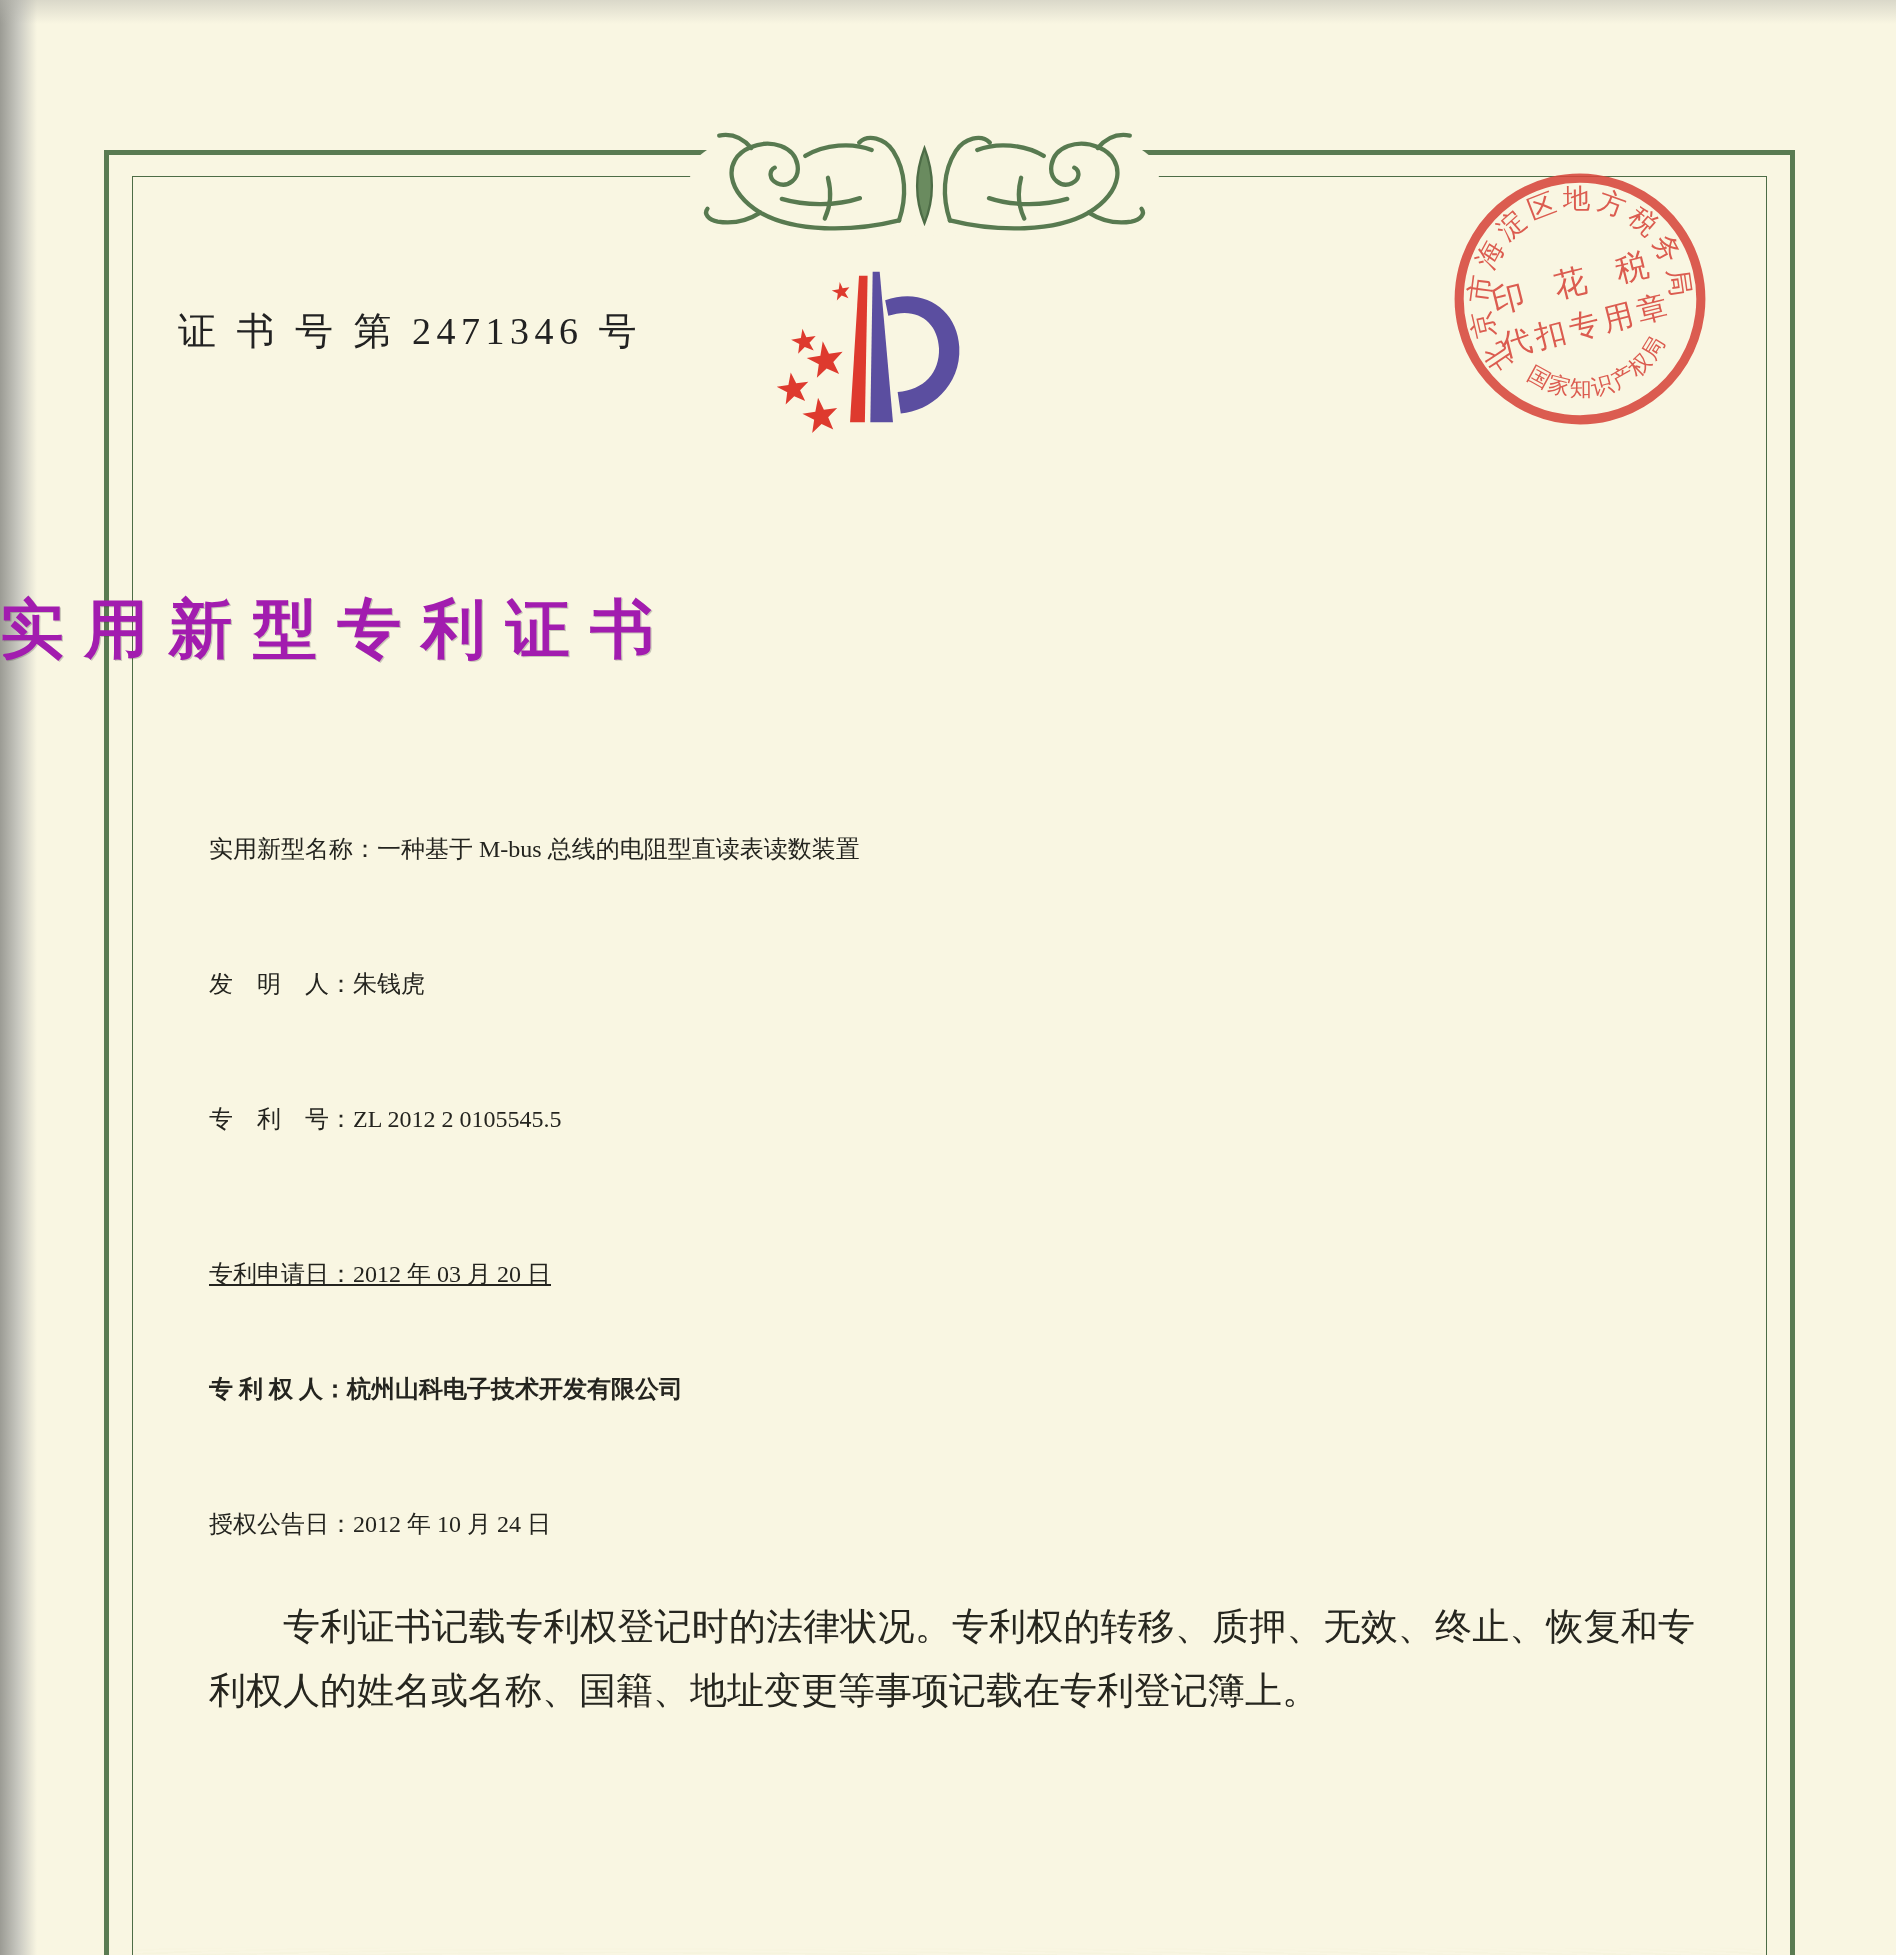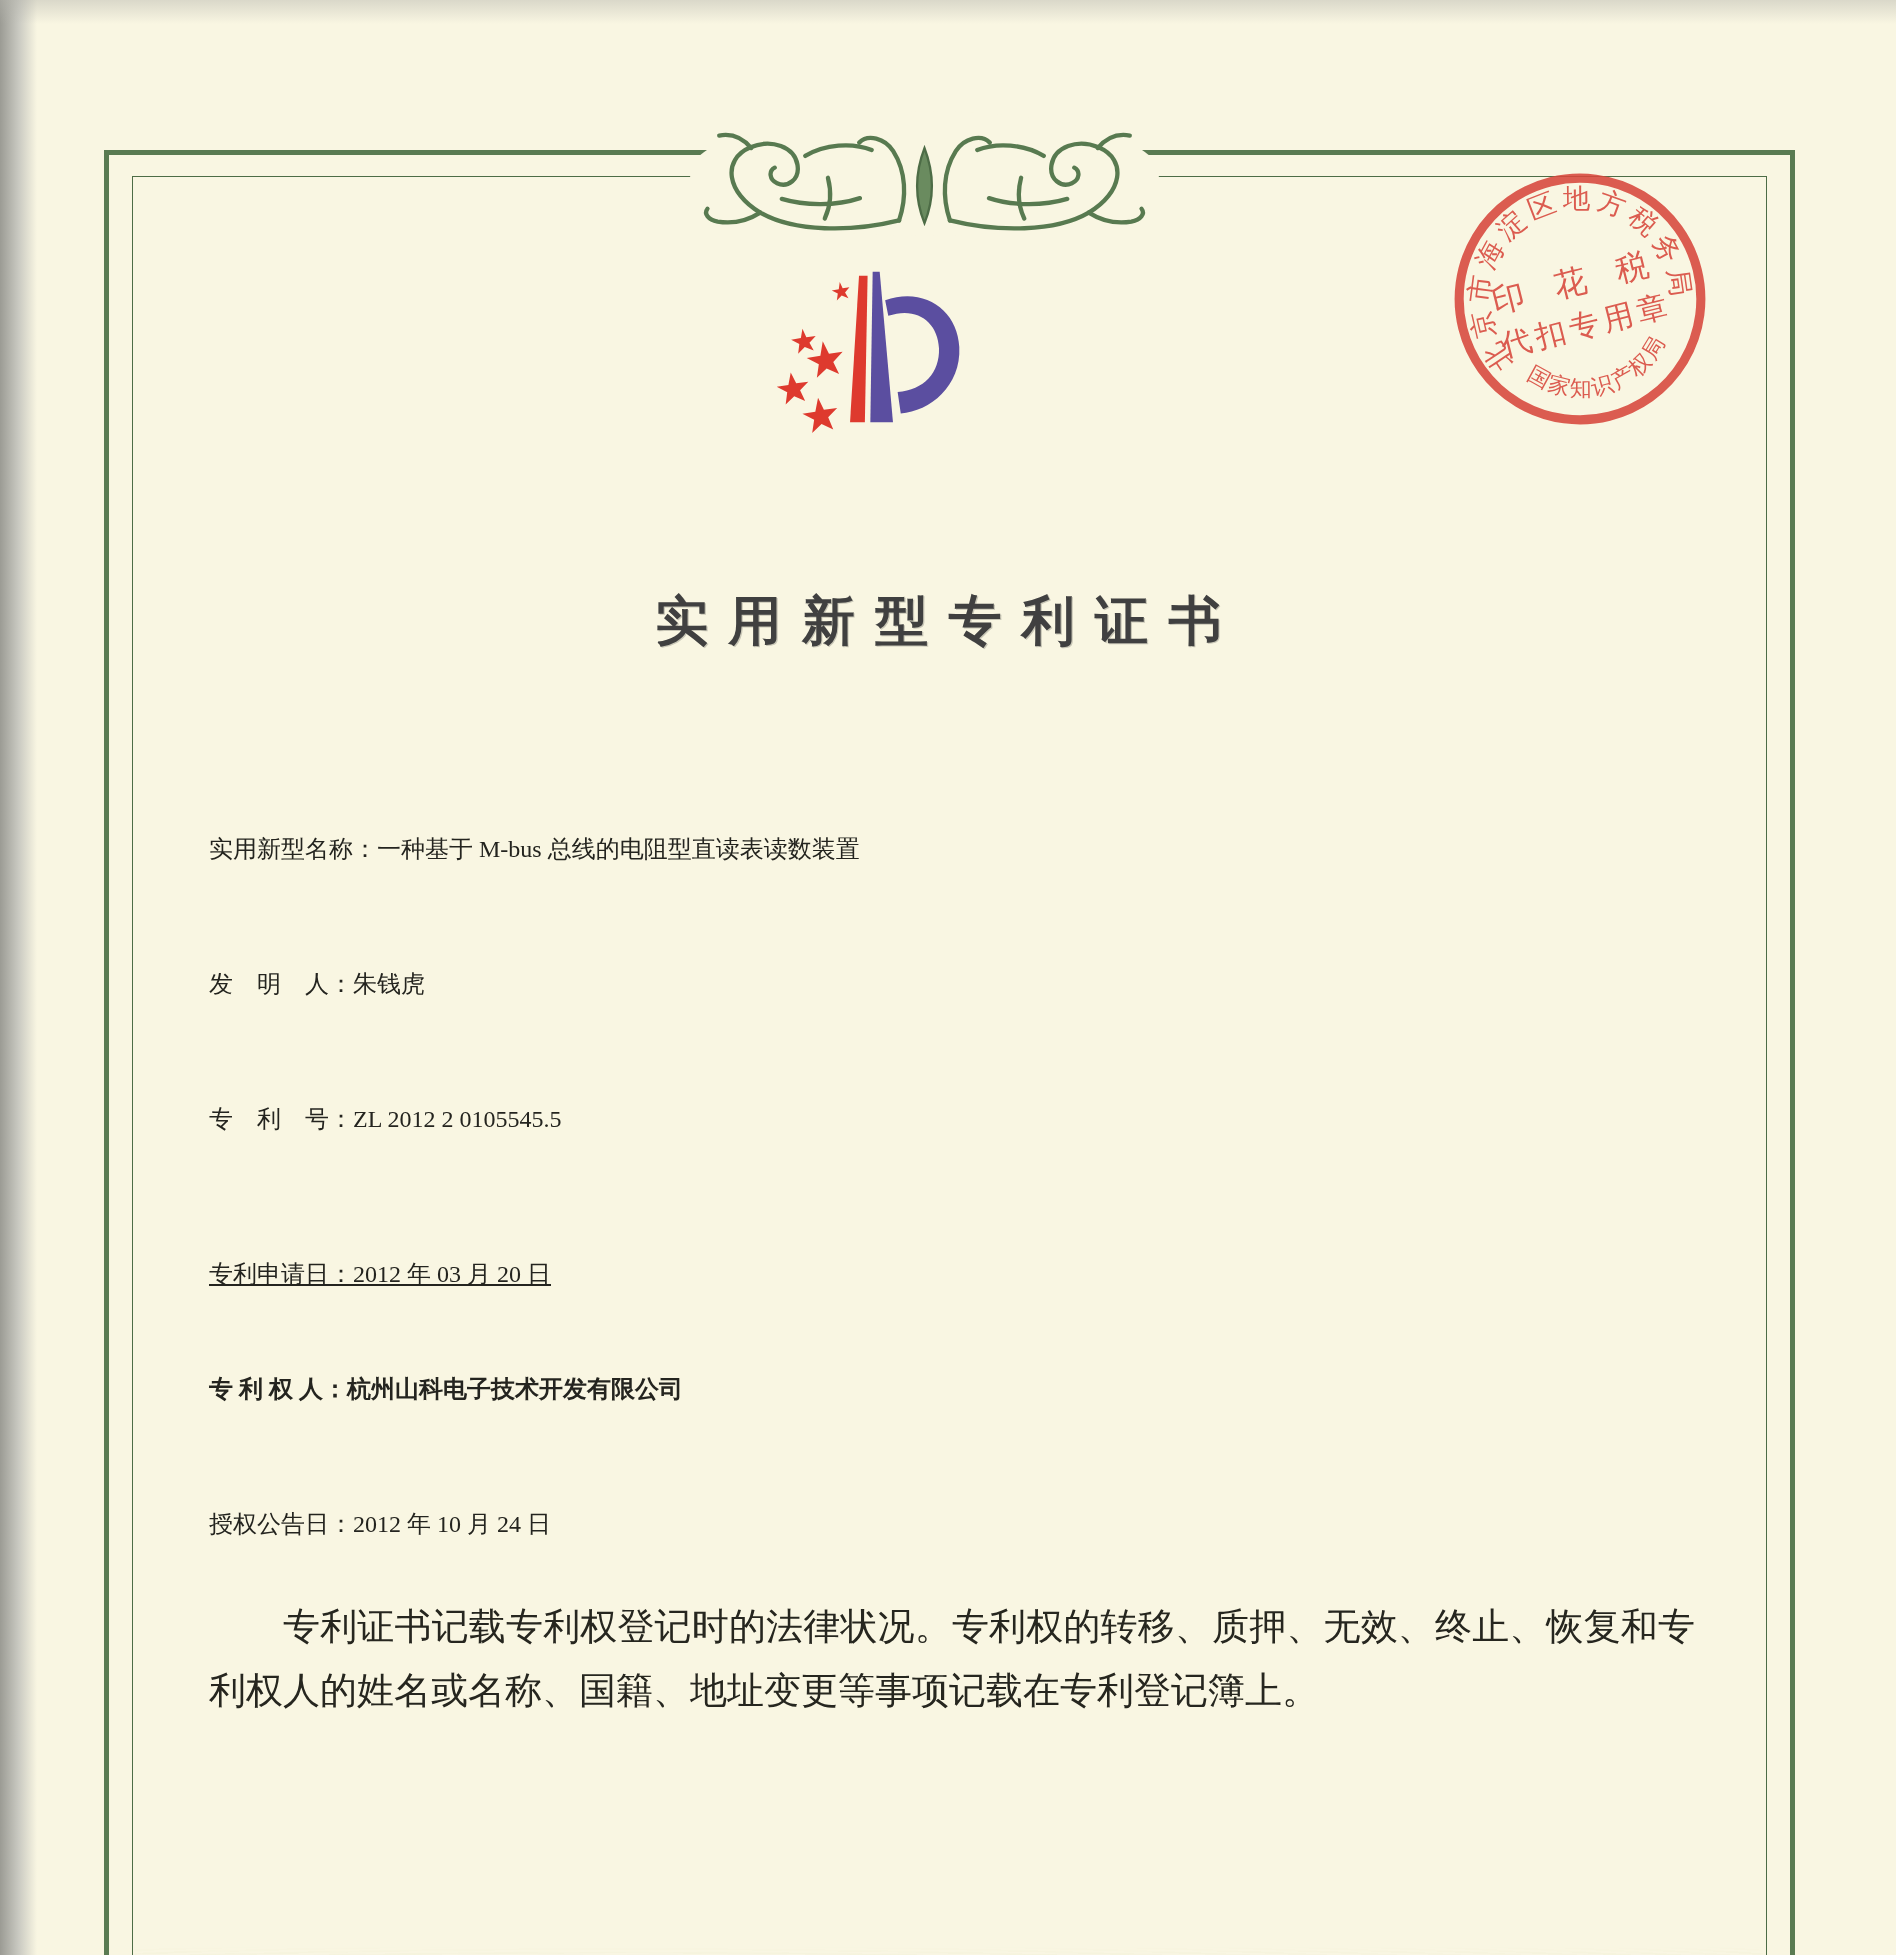--- a/index.html
+++ b/index.html
@@ -24,22 +24,22 @@
   
   .guilloche{left:135px;top:1946px;width:1628px;height:620px;z-index:1;
     background:
       repeating-radial-gradient(140% 95% at 30% 160%, rgba(255,255,255,.65) 0 6.3px, rgba(186,206,148,.38) 6.3px 13.3px),
       repeating-radial-gradient(150% 100% at 75% 170%, rgba(255,255,255,.5) 0 7.8px, rgba(186,206,148,.28) 7.8px 16.4px),
       #eef2d9;
     -webkit-mask-image:linear-gradient(180deg,transparent 0,#000 113px);
     mask-image:linear-gradient(180deg,transparent 0,#000 113px);}
   
   .cert-no{left:178px;top:306px;font-size:38px;letter-spacing:5.5px;color:#222;z-index:4;}
-  .title{left:0;right:0;top:586px;text-align:center;font-size:53px;font-weight:700;
-    letter-spacing:20.3px;color:#404040;z-index:4;text-shadow:1.2px 1.2px 0 rgba(60,60,55,.25);}
+  .title{left:0;right:0;top:586px;text-align:left;font-size:64px;font-weight:700;
+    letter-spacing:20.3px;color:#a21caf;z-index:4;text-shadow:1.2px 1.2px 0 rgba(60,60,55,.25);}
   .fields{left:209px;top:833px;width:1525px;z-index:4;}
   .field-row{position:absolute;left:0;white-space:nowrap;font-size:24px;color:#24241f;}
   .paras{left:209px;top:1595px;width:1486px;z-index:4;font-size:37px;line-height:1.72;
     text-align:justify;color:#26261f;}
   .paras p{margin:0 0 17px 0;text-indent:2em;}
   .visually-hidden{position:absolute;width:0.4px;height:0.4px;overflow:hidden;clip:rect(0 0 0 0);white-space:nowrap;}
   .tax-stamp{left:1447px;top:166px;width:266px;height:266px;z-index:4;opacity:.88;
     transform:rotate(-14deg);}
   .logo{left:772px;top:263px;width:199px;height:172px;z-index:4;}
   .ornament{z-index:3;}
@@ -107,20 +107,21 @@
     <text font-size="72" fill="#d8473c" letter-spacing="14" font-family="Liberation Serif, DejaVu Serif, serif">
       <textPath href="#taxTopArc" startOffset="0">北京市海淀区地方税务局</textPath>
     </text>
     <text font-size="58" fill="#d8473c" letter-spacing="4" font-family="Liberation Serif, DejaVu Serif, serif">
       <textPath href="#taxBottomArc" startOffset="6">国家知识产权局</textPath>
     </text>
     <text x="350" y="332" text-anchor="middle" font-size="86" letter-spacing="30" fill="#d8473c" font-family="Liberation Serif, DejaVu Serif, serif">印 花 税</text>
     <text x="350" y="448" text-anchor="middle" font-size="80" letter-spacing="12" fill="#d8473c" font-family="Liberation Serif, DejaVu Serif, serif">代扣专用章</text>
   </svg>
 
+  <div class="abs cert-no">证 书 号 第 2471346 号</div>
 
   <div class="abs title">实用新型专利证书</div>
 
   <div class="abs fields">
     <div class="field-row" style="top:0;">
       <span>实用新型名称：</span><span>一种基于 M-bus 总线的电阻型直读表读数装置</span>
     </div>
     <div class="field-row" style="top:135px;">
       <span>发　明　人：</span><span>朱钱虎</span>
     </div>

